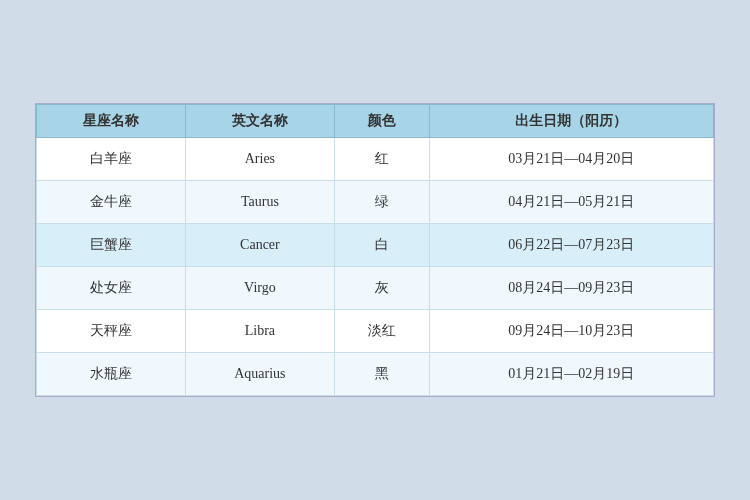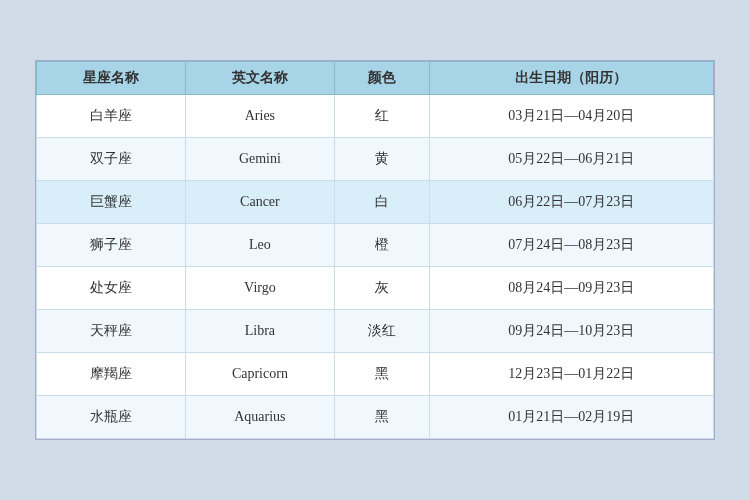--- a/index.html
+++ b/index.html
@@ -63,56 +63,44 @@
       </tr>
     </thead>
     <tbody id="table-body">
     <tr>
           <td>白羊座</td>
           <td>Aries</td>
           <td>红</td>
           <td>03月21日—04月20日</td>
         </tr>
         <tr>
-          <td>双子座</td>
-          <td>Gemini</td>
-          <td>黄</td>
-          <td>05月22日—06月21日</td>
+          <td>金牛座</td>
+          <td>Taurus</td>
+          <td>绿</td>
+          <td>04月21日—05月21日</td>
         </tr>
         <tr class="highlight-row">
           <td>巨蟹座</td>
           <td>Cancer</td>
           <td>白</td>
           <td>06月22日—07月23日</td>
-        </tr>
-        <tr>
-          <td>狮子座</td>
-          <td>Leo</td>
-          <td>橙</td>
-          <td>07月24日—08月23日</td>
         </tr>
         <tr>
           <td>处女座</td>
           <td>Virgo</td>
           <td>灰</td>
           <td>08月24日—09月23日</td>
         </tr>
         <tr>
           <td>天秤座</td>
           <td>Libra</td>
           <td>淡红</td>
           <td>09月24日—10月23日</td>
         </tr>
         <tr>
-          <td>摩羯座</td>
-          <td>Capricorn</td>
-          <td>黑</td>
-          <td>12月23日—01月22日</td>
-        </tr>
-        <tr>
           <td>水瓶座</td>
           <td>Aquarius</td>
           <td>黑</td>
           <td>01月21日—02月19日</td>
         </tr>
       </tbody>
   </table>
 </div>
 
 </body></html>

